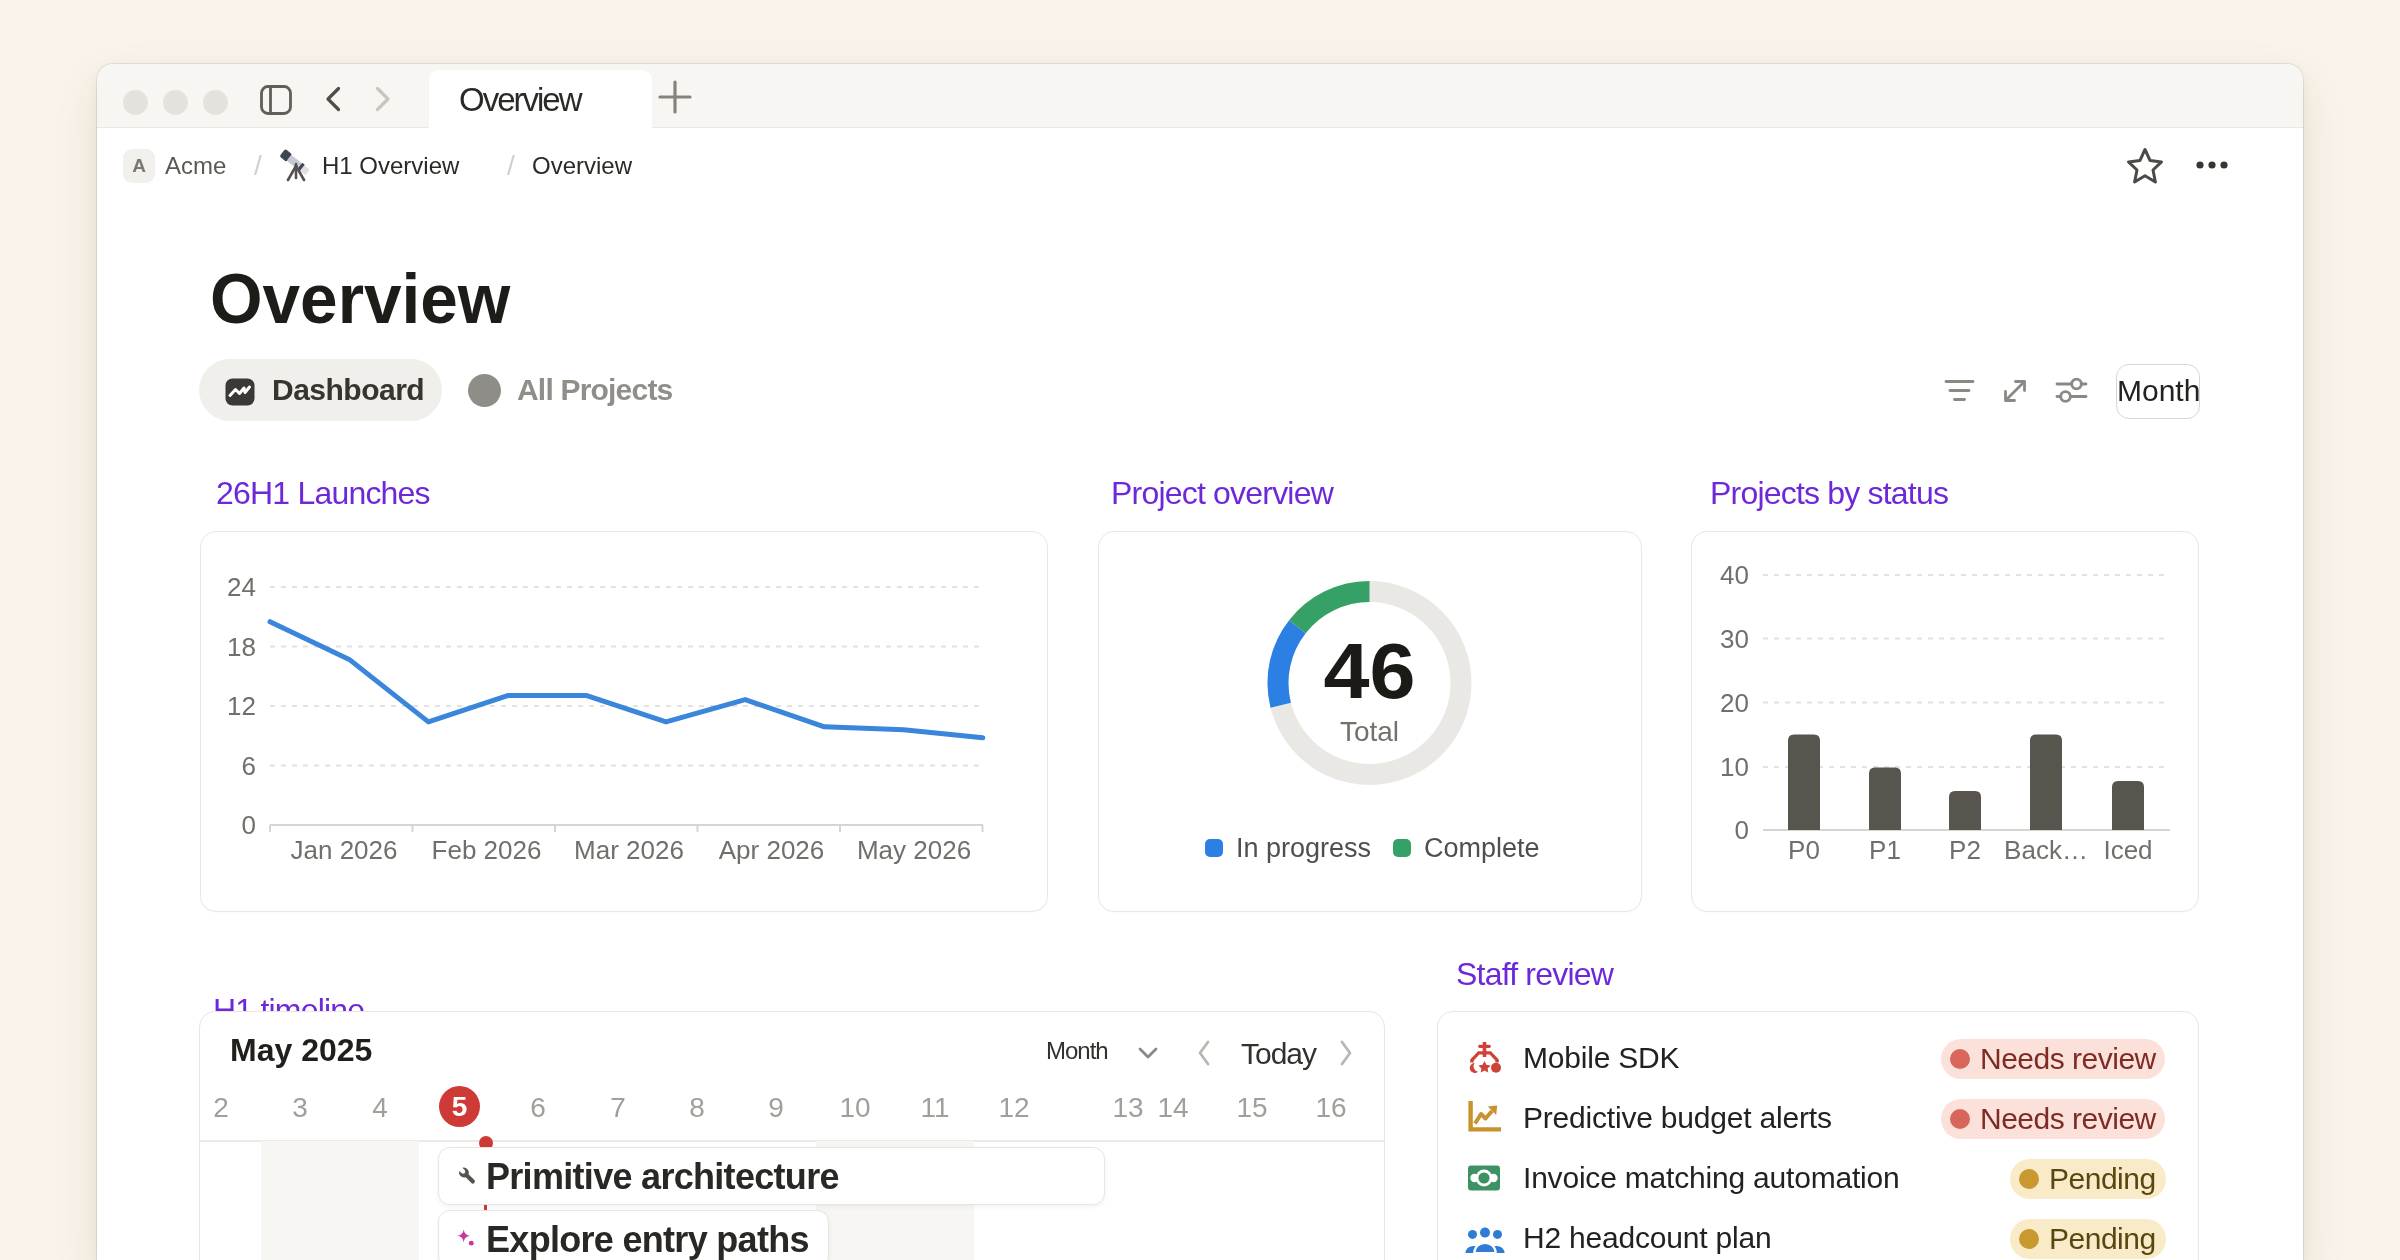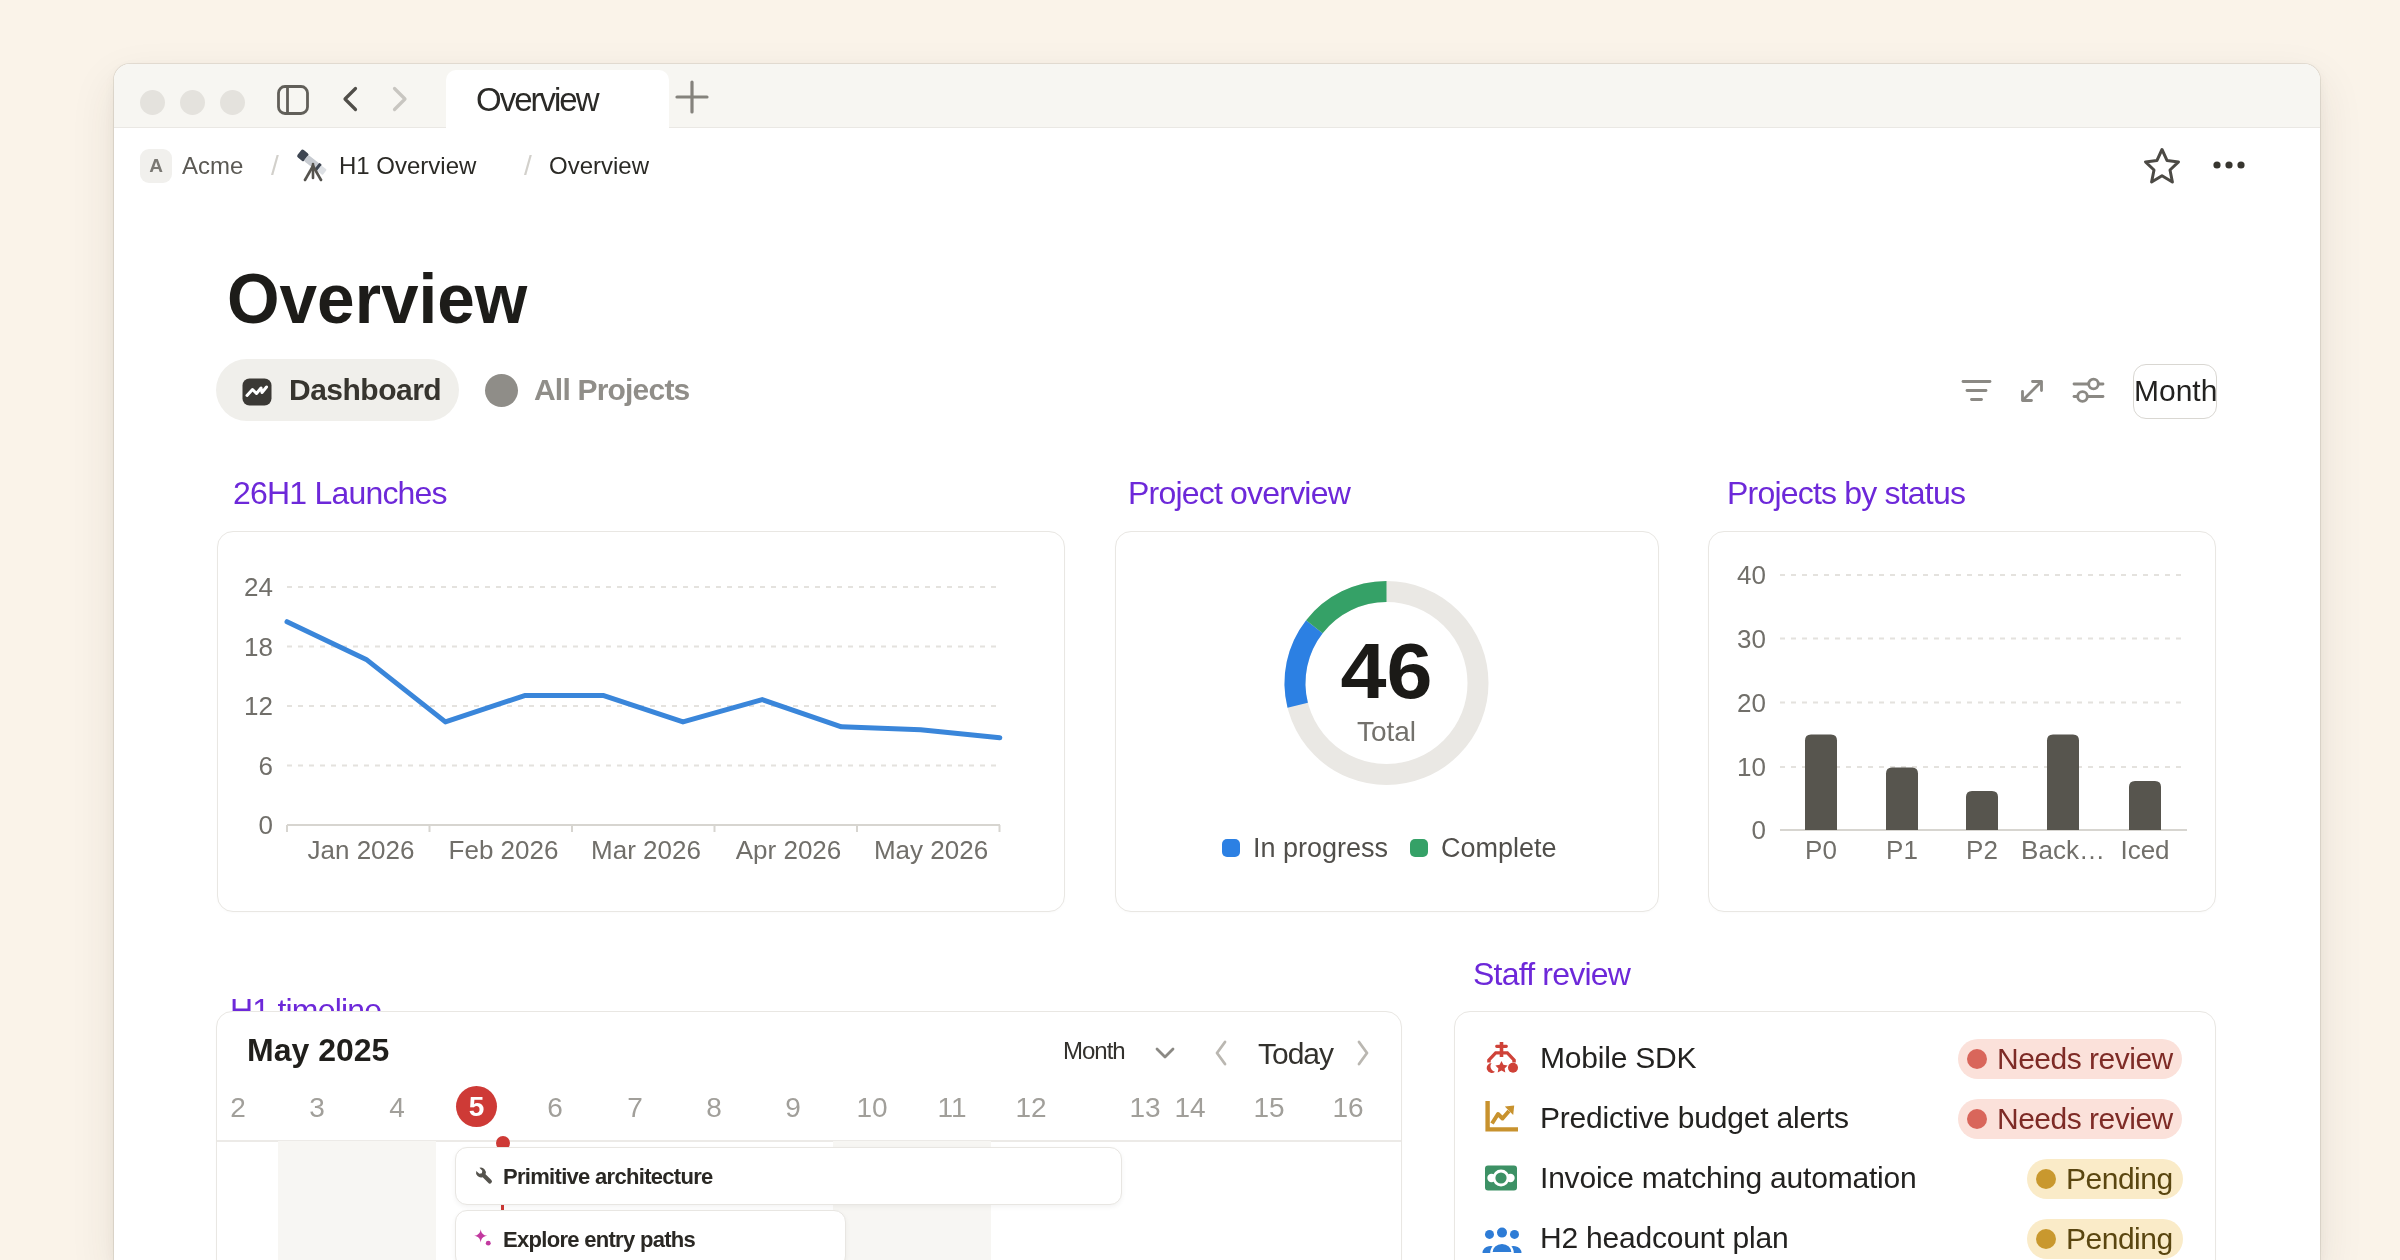--- a/index.html
+++ b/index.html
@@ -5,36 +5,35 @@
   * { margin:0; padding:0; box-sizing:border-box; -webkit-font-smoothing:antialiased; }
   html,body { width:2400px; height:1260px; }
   body { font-family:"Liberation Sans", sans-serif; background:#FAF3E9; overflow:hidden; }
   #stage { position:relative; width:2400px; height:1260px; overflow:hidden; }
   .abs { position:absolute; }
   .win {
     position:absolute; left:97px; top:64px; width:2206px; height:1196px;
     background:#fff; border-radius:16px 16px 0 0;
     box-shadow:0 0 0 1px rgba(60,55,45,0.10), 0 18px 45px rgba(60,50,35,0.10), 0 4px 12px rgba(60,50,35,0.05);
     overflow:hidden;
-    margin-left:17px;
   }
   .tabbar { position:absolute; left:0; top:0; width:2206px; height:64px; background:#F7F6F2; border-bottom:1px solid #EAE8E4; }
   .dot { position:absolute; width:25px; height:25px; border-radius:50%; background:#E4E2DD; top:26px; }
   .tab { position:absolute; left:332px; top:6px; width:223px; height:59px; background:#fff; border-radius:10px 10px 0 0; }
   .tab span { position:absolute; left:30px; top:0; line-height:59px; font-size:33px; color:#2B2A27; font-weight:500; letter-spacing:-2px; }
   .crumb { position:absolute; top:87px; height:30px; line-height:30px; font-size:24px; }
   .h1 { position:absolute; left:113px; top:195px; font-size:70px; font-weight:700; color:#1D1C19; letter-spacing:0px; transform:scaleX(0.965); transform-origin:left top; }
   .pill-dash { position:absolute; left:102px; top:295px; width:243px; height:62px; border-radius:31px; background:#F0EFEB; }
   .seg-txt { position:absolute; font-size:30px; font-weight:600; height:62px; line-height:62px; }
   .editbtn { position:absolute; left:2019px; top:300px; width:84px; height:55px; border:1.5px solid #D9D7D2; border-radius:13px; background:#fff;
              font-size:30px; color:#232220; text-align:center; line-height:52px; }
   .sect { position:absolute; font-size:32px; color:#6d28d9; height:29px; line-height:29px; letter-spacing:-0.8px; }
   .card { position:absolute; background:#fff; border:1px solid #E9E7E3; border-radius:16px; box-shadow:0 1px 3px rgba(20,20,15,0.02); }
   .evt { position:absolute; background:#fff; border:1px solid #E8E6E2; border-radius:12px; box-shadow:0 2px 5px rgba(20,20,15,0.05); height:58px; }
-  .evt .t { position:absolute; left:47px; top:0; line-height:57px; font-size:22px; font-weight:600; color:#2A2824; white-space:nowrap; letter-spacing:-0.7px; }
+  .evt .t { position:absolute; left:47px; top:0; line-height:57px; font-size:36px; font-weight:600; color:#2A2824; white-space:nowrap; letter-spacing:-0.7px; }
   .srow-t { position:absolute; left:85px; font-size:30px; font-weight:500; color:#232220; height:36px; line-height:36px; letter-spacing:-0.2px; }
   .spill { position:absolute; height:40px; border-radius:20px; font-size:30px; font-weight:500; letter-spacing:-0.5px; }
   .spill .pd { position:absolute; left:9px; top:10px; width:20px; height:20px; border-radius:50%; }
   .spill .pt { position:absolute; left:39px; top:0; line-height:40px; white-space:nowrap; }
   .dnum { position:absolute; width:60px; margin-left:-30px; text-align:center; top:81px; height:29px; line-height:29px; font-size:28px; color:#A19F9A; }
 </style>
 </head>
 <body>
 <div id="stage">
   <div class="win">

